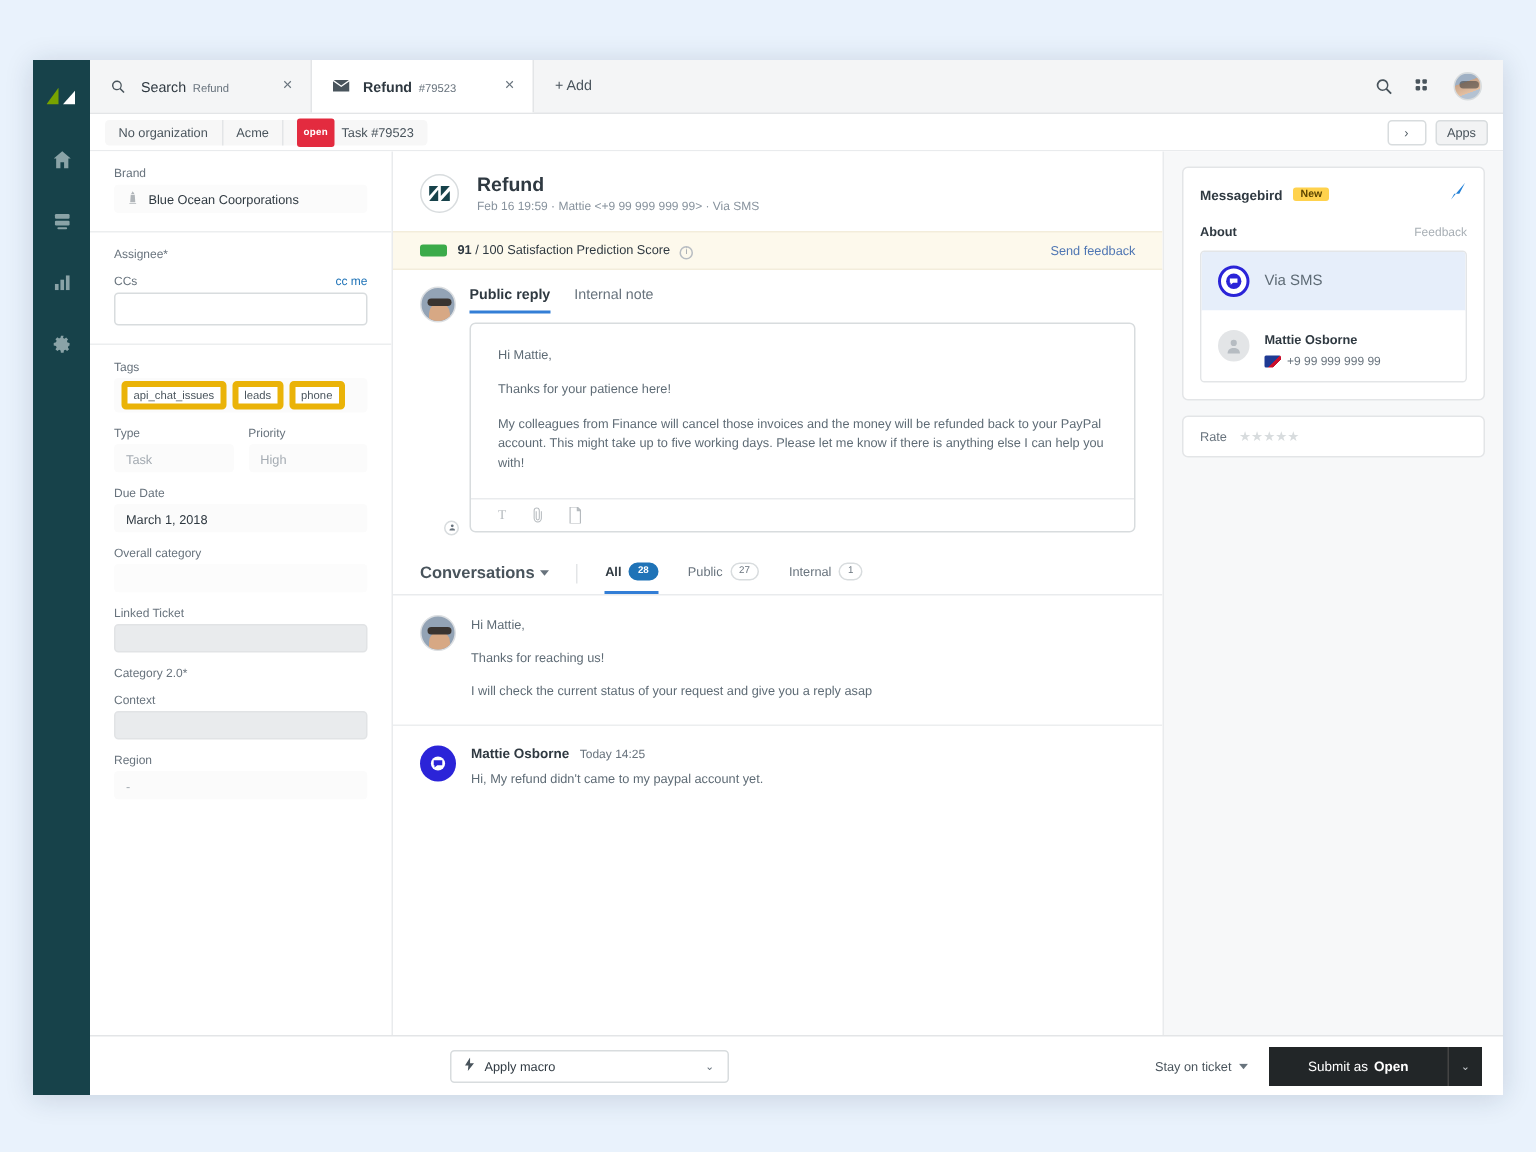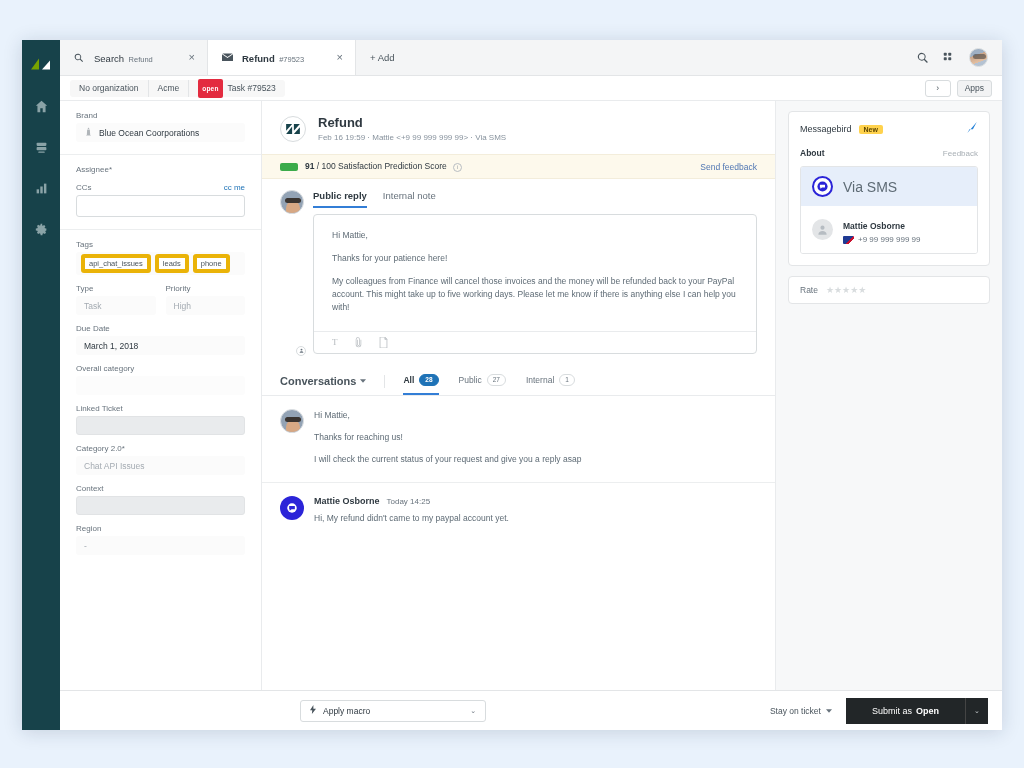--- a/index.html
+++ b/index.html
@@ -255,39 +255,39 @@
   .msg-text p { margin-bottom: 9px; }
   .msg-text p:last-child { margin-bottom: 0; }
 
   
   #apps-panel {
     width: 226px; flex: 0 0 226px; background: #f7f8f9;
     padding: 10px 12px; overflow: hidden;
   }
   .app-card { background: #fff; border: 1px solid #e3e5e7; border-radius: 4px; }
   .app-head { display: flex; align-items: center; gap: 7px; padding: 8px 11px; }
-  .app-title { font-size: 9px; font-weight: 400; color: #2f3941; }
+  .app-title { font-size: 9px; font-weight: 700; color: #2f3941; }
   .badge-new {
     background: #ffd24d; color: #5c4500; font-size: 7px; font-weight: 700;
     padding: 1px 5px; border-radius: 2px;
   }
   .app-head-spacer { flex: 1; }
   .app-sub { display: flex; align-items: center; padding: 2px 11px 8px 11px; }
   .app-sub-title { font-size: 8.5px; font-weight: 700; color: #2f3941; }
   .app-sub-link { margin-left: auto; font-size: 8px; color: #a8afb5; cursor: pointer; }
   .app-inner { margin: 0 11px 11px 11px; border: 1px solid #e3e5e7; border-radius: 3px; overflow: hidden; }
   .ch-row {
     display: flex; align-items: center; gap: 10px;
     padding: 9px 11px; background: #e6eefa;
   }
   .ch-icon {
     width: 21px; height: 21px; border-radius: 50%; background: #fff;
     border: 2.5px solid #2b24d8; display: flex; align-items: center; justify-content: center;
   }
-  .ch-label { font-size: 14px; color: #5e6b75; }
+  .ch-label { font-size: 10px; color: #5e6b75; }
   .user-row { display: flex; align-items: center; gap: 10px; padding: 9px 11px; background: #fff; }
   .user-av {
     width: 21px; height: 21px; border-radius: 50%; background: #e3e5e7;
     display: flex; align-items: center; justify-content: center;
   }
   .user-name { font-size: 8.5px; font-weight: 700; color: #2f3941; }
   .user-phone { font-size: 8px; color: #68737d; display: flex; align-items: center; gap: 4px; margin-top: 2px; }
   .flag {
     width: 11px; height: 8px; border-radius: 1px; flex: 0 0 11px;
     background: linear-gradient(135deg,#1f3a93 0 55%, #c8102e 55% 72%, #ffffff 72%);
@@ -497,21 +497,20 @@
             <div class="fld-input plain"></div>
           </div>
 
           <div class="fld">
             <div class="fld-label">Linked Ticket</div>
             <div class="fld-input disabled"></div>
           </div>
 
           <div class="fld">
             <div class="fld-label">Category 2.0*</div>
-            <div class="fld-input muted">Chat API Issues</div>
           </div>
 
           <div class="fld">
             <div class="fld-label">Context</div>
             <div class="fld-input disabled"></div>
           </div>
 
           <div class="fld">
             <div class="fld-label">Region</div>
             <div class="fld-input muted">-</div>

